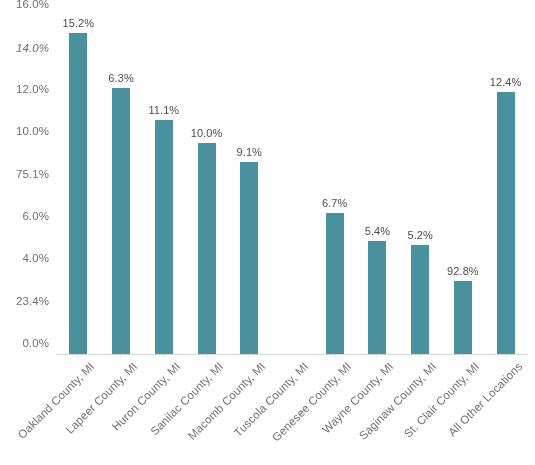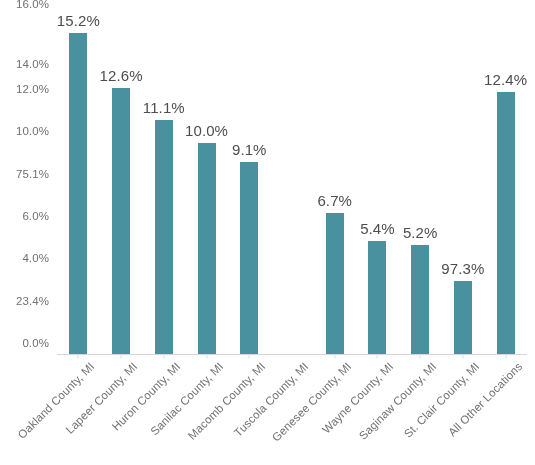--- a/index.html
+++ b/index.html
@@ -67,21 +67,21 @@
     bottom: 0;
     left: 50%;
     transform: translateX(-50%);
     width: 18px;
     background: #4a919f;
   }
   .bar-label {
     position: absolute;
     left: 50%;
     transform: translateX(-50%);
-    font-size: 15px;
+    font-size: 11px;
     color: #4d4d4d;
     white-space: nowrap;
     letter-spacing: 0.1px;
   }
   .tick-mark {
     position: absolute;
     bottom: -4px;
     left: 50%;
     transform: translateX(-50%);
     width: 1px;
@@ -121,32 +121,32 @@
 
   <div id="plot-area">
     <div id="y-axis">
         <div class="y-tick" style="bottom: 0px; color: rgb(111, 112, 112);">0.0%</div>
         <div class="y-tick" style="bottom: 42.375px; color: rgb(111, 112, 112);">23.4%</div>
         <div class="y-tick" style="bottom: 84.75px; color: rgb(111, 112, 112); margin-top: 24px;">4.0%</div>
         <div class="y-tick" style="bottom: 127.125px; color: rgb(111, 112, 112);">6.0%</div>
         <div class="y-tick" style="bottom: 169.5px; color: rgb(111, 112, 112);">75.1%</div>
         <div class="y-tick" style="bottom: 211.875px; color: rgb(111, 112, 112);">10.0%</div>
         <div class="y-tick" style="bottom: 254.25px; color: rgb(111, 112, 112);">12.0%</div>
-        <div class="y-tick" style="bottom: 279px; color: rgb(111, 112, 112);">14.0%</div>
+        <div class="y-tick" style="bottom: 295px; color: rgb(111, 112, 112); font-style: italic;">14.0%</div>
         <div class="y-tick" style="bottom: 339px; color: rgb(111, 112, 112);">16.0%</div>
       </div>
     <div id="bars">
         <div class="bar-slot" style="left: 0px; width: 42.7273px;">
           <div class="bar" style="height: 322.05px; background: rgb(74, 145, 159);"></div>
           <div class="bar-label" style="bottom: 326.05px; color: rgb(77, 77, 77);">15.2%</div>
           <div class="tick-mark"></div>
         </div>
         <div class="bar-slot" style="left: 42.7273px; width: 42.7273px;">
           <div class="bar" style="height: 266.962px; background: rgb(74, 145, 159);"></div>
-          <div class="bar-label" style="bottom: 270.962px; color: rgb(77, 77, 77);">12.6%</div>
+          <div class="bar-label" style="bottom: 270.962px; color: rgb(77, 77, 77);">6.3%</div>
           <div class="tick-mark"></div>
         </div>
         <div class="bar-slot" style="left: 85.4545px; width: 42.7273px;">
           <div class="bar" style="height: 235.181px; background: rgb(74, 145, 159);"></div>
           <div class="bar-label" style="bottom: 239.181px; color: rgb(77, 77, 77);">11.1%</div>
           <div class="tick-mark"></div>
         </div>
         <div class="bar-slot" style="left: 128.182px; width: 42.7273px;">
           <div class="bar" style="height: 211.875px; background: rgb(74, 145, 159);"></div>
           <div class="bar-label" style="bottom: 215.875px; color: rgb(77, 77, 77);">10.0%</div>
@@ -167,21 +167,21 @@
           <div class="bar-label" style="bottom: 118.412px; color: rgb(77, 77, 77);">5.4%</div>
           <div class="tick-mark"></div>
         </div>
         <div class="bar-slot" style="left: 341.818px; width: 42.7273px;">
           <div class="bar" style="height: 110.175px; background: rgb(74, 145, 159);"></div>
           <div class="bar-label" style="bottom: 114.175px; color: rgb(77, 77, 77); margin-top: 36px;">5.2%</div>
           <div class="tick-mark"></div>
         </div>
         <div class="bar-slot" style="left: 384.545px; width: 42.7273px;">
           <div class="bar" style="height: 74.1562px; background: rgb(74, 145, 159);"></div>
-          <div class="bar-label" style="bottom: 78.1562px; color: rgb(77, 77, 77);">97.3%</div>
+          <div class="bar-label" style="bottom: 78.1562px; color: rgb(77, 77, 77);">92.8%</div>
           <div class="tick-mark"></div>
         </div>
         <div class="bar-slot" style="left: 427.273px; width: 42.7273px;">
           <div class="bar" style="height: 262.725px; background: rgb(74, 145, 159);"></div>
           <div class="bar-label" style="bottom: 266.725px; color: rgb(77, 77, 77);">12.4%</div>
           <div class="tick-mark"></div>
         </div>
       </div>
     <div id="baseline"></div>
   </div>

